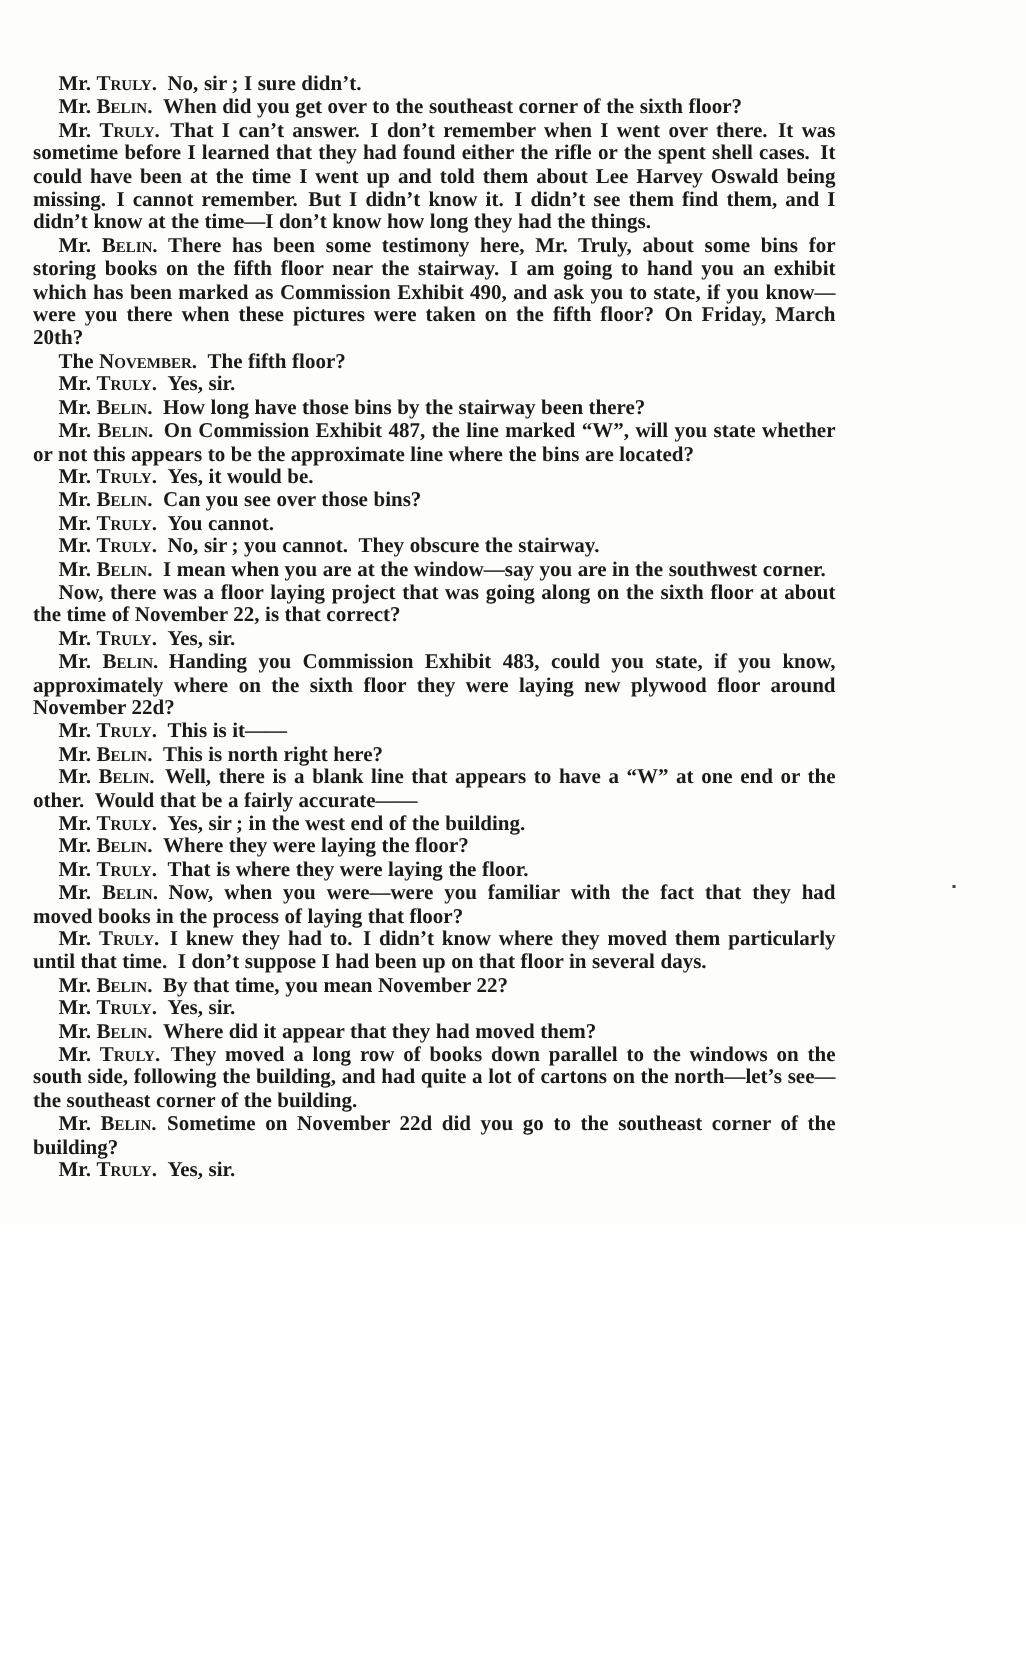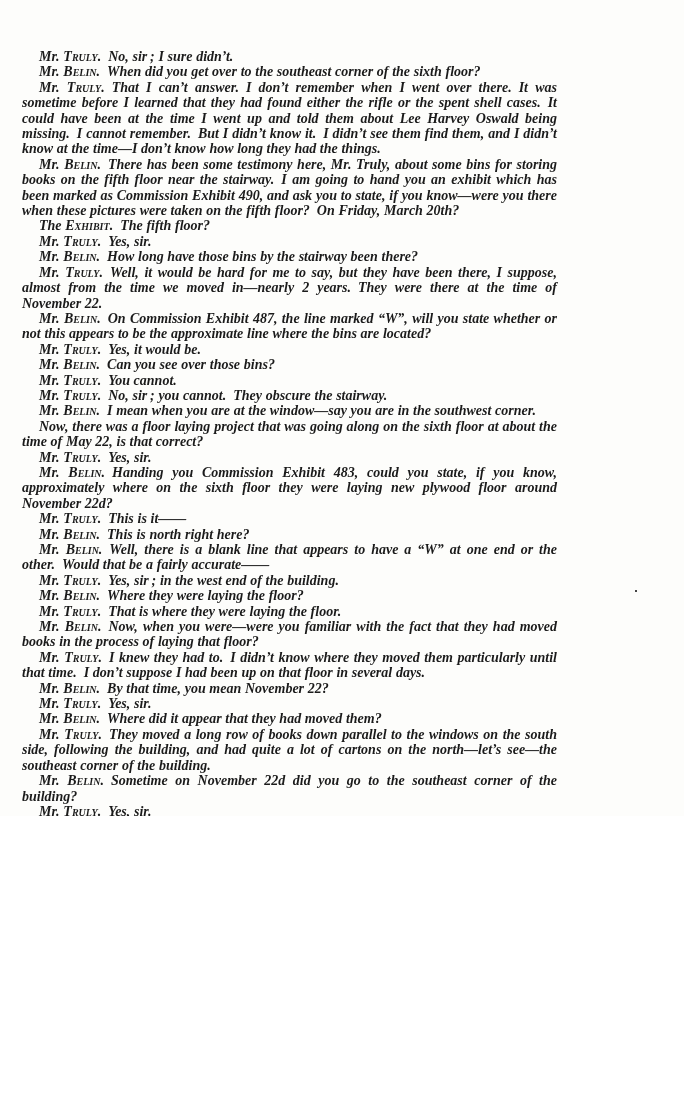--- a/index.html
+++ b/index.html
@@ -3,21 +3,20 @@
 <meta charset="utf-8">
 <style>
   html,body{margin:0;padding:0;background:#ffffff;}
   .page{
     position:relative;
     width:684px;height:816px;
     background:#fdfdfb;
     overflow:hidden;
     font-family:"Liberation Serif", serif;
     color:#1b1b1b;
-    font-style:italic;
   }
   .text-col{
     position:absolute;
     left:22px;top:49px;width:535px;
   }
   .para{
     margin:0;
     text-indent:17px;
     text-align:justify;
     font-size:14px;
@@ -45,31 +44,30 @@
 </style>
 </head>
 <body>
 
 <div class="page">
   <div class="text-col">
       <p class="para"><span class="speaker">Mr. <span class="sc">Truly</span>.</span> No, sir ; I sure didn’t.</p>
       <p class="para"><span class="speaker">Mr. <span class="sc">Belin</span>.</span> When did you get over to the southeast corner of the sixth floor?</p>
       <p class="para"><span class="speaker">Mr. <span class="sc">Truly</span>.</span> That I can’t answer. I don’t remember when I went over there. It was sometime before I learned that they had found either the rifle or the spent shell cases. It could have been at the time I went up and told them about Lee Harvey Oswald being missing. I cannot remember. But I didn’t know it. I didn’t see them find them, and I didn’t know at the time—I don’t know how long they had the things.</p>
       <p class="para"><span class="speaker">Mr. <span class="sc">Belin</span>.</span> There has been some testimony here, Mr. Truly, about some bins for storing books on the fifth floor near the stairway. I am going to hand you an exhibit which has been marked as Commission Exhibit 490, and ask you to state, if you know—were you there when these pictures were taken on the fifth floor? On Friday, March 20th?</p>
-      <p class="para"><span class="speaker">The <span class="sc">Exhibit</span>.</span> The fifth floor?</p>
+      <p class="para"><span class="speaker">The <span class="sc">November</span>.</span> The fifth floor?</p>
       <p class="para"><span class="speaker">Mr. <span class="sc">Truly</span>.</span> Yes, sir.</p>
       <p class="para"><span class="speaker">Mr. <span class="sc">Belin</span>.</span> How long have those bins by the stairway been there?</p>
-      <p class="para"><span class="speaker">Mr. <span class="sc">Truly</span>.</span> Well, it would be hard for me to say, but they have been there, I suppose, almost from the time we moved in—nearly 2 years. They were there at the time of November 22.</p>
       <p class="para"><span class="speaker">Mr. <span class="sc">Belin</span>.</span> On Commission Exhibit 487, the line marked “W”, will you state whether or not this appears to be the approximate line where the bins are located?</p>
       <p class="para"><span class="speaker">Mr. <span class="sc">Truly</span>.</span> Yes, it would be.</p>
       <p class="para"><span class="speaker">Mr. <span class="sc">Belin</span>.</span> Can you see over those bins?</p>
       <p class="para"><span class="speaker">Mr. <span class="sc">Truly</span>.</span> You cannot.</p>
       <p class="para"><span class="speaker">Mr. <span class="sc">Truly</span>.</span> No, sir ; you cannot. They obscure the stairway.</p>
       <p class="para"><span class="speaker">Mr. <span class="sc">Belin</span>.</span> I mean when you are at the window—say you are in the southwest corner.</p>
-      <p class="para">Now, there was a floor laying project that was going along on the sixth floor at about the time of May 22, is that correct?</p>
+      <p class="para">Now, there was a floor laying project that was going along on the sixth floor at about the time of November 22, is that correct?</p>
       <p class="para"><span class="speaker">Mr. <span class="sc">Truly</span>.</span> Yes, sir.</p>
       <p class="para"><span class="speaker">Mr. <span class="sc">Belin</span>.</span> Handing you Commission Exhibit 483, could you state, if you know, approximately where on the sixth floor they were laying new plywood floor around November 22d?</p>
       <p class="para"><span class="speaker">Mr. <span class="sc">Truly</span>.</span> This is it——</p>
       <p class="para"><span class="speaker">Mr. <span class="sc">Belin</span>.</span> This is north right here?</p>
       <p class="para"><span class="speaker">Mr. <span class="sc">Belin</span>.</span> Well, there is a blank line that appears to have a “W” at one end or the other. Would that be a fairly accurate——</p>
       <p class="para"><span class="speaker">Mr. <span class="sc">Truly</span>.</span> Yes, sir ; in the west end of the building.</p>
       <p class="para"><span class="speaker">Mr. <span class="sc">Belin</span>.</span> Where they were laying the floor?</p>
       <p class="para"><span class="speaker">Mr. <span class="sc">Truly</span>.</span> That is where they were laying the floor.</p>
       <p class="para"><span class="speaker">Mr. <span class="sc">Belin</span>.</span> Now, when you were—were you familiar with the fact that they had moved books in the process of laying that floor?</p>
       <p class="para"><span class="speaker">Mr. <span class="sc">Truly</span>.</span> I knew they had to. I didn’t know where they moved them particularly until that time. I don’t suppose I had been up on that floor in several days.</p>

